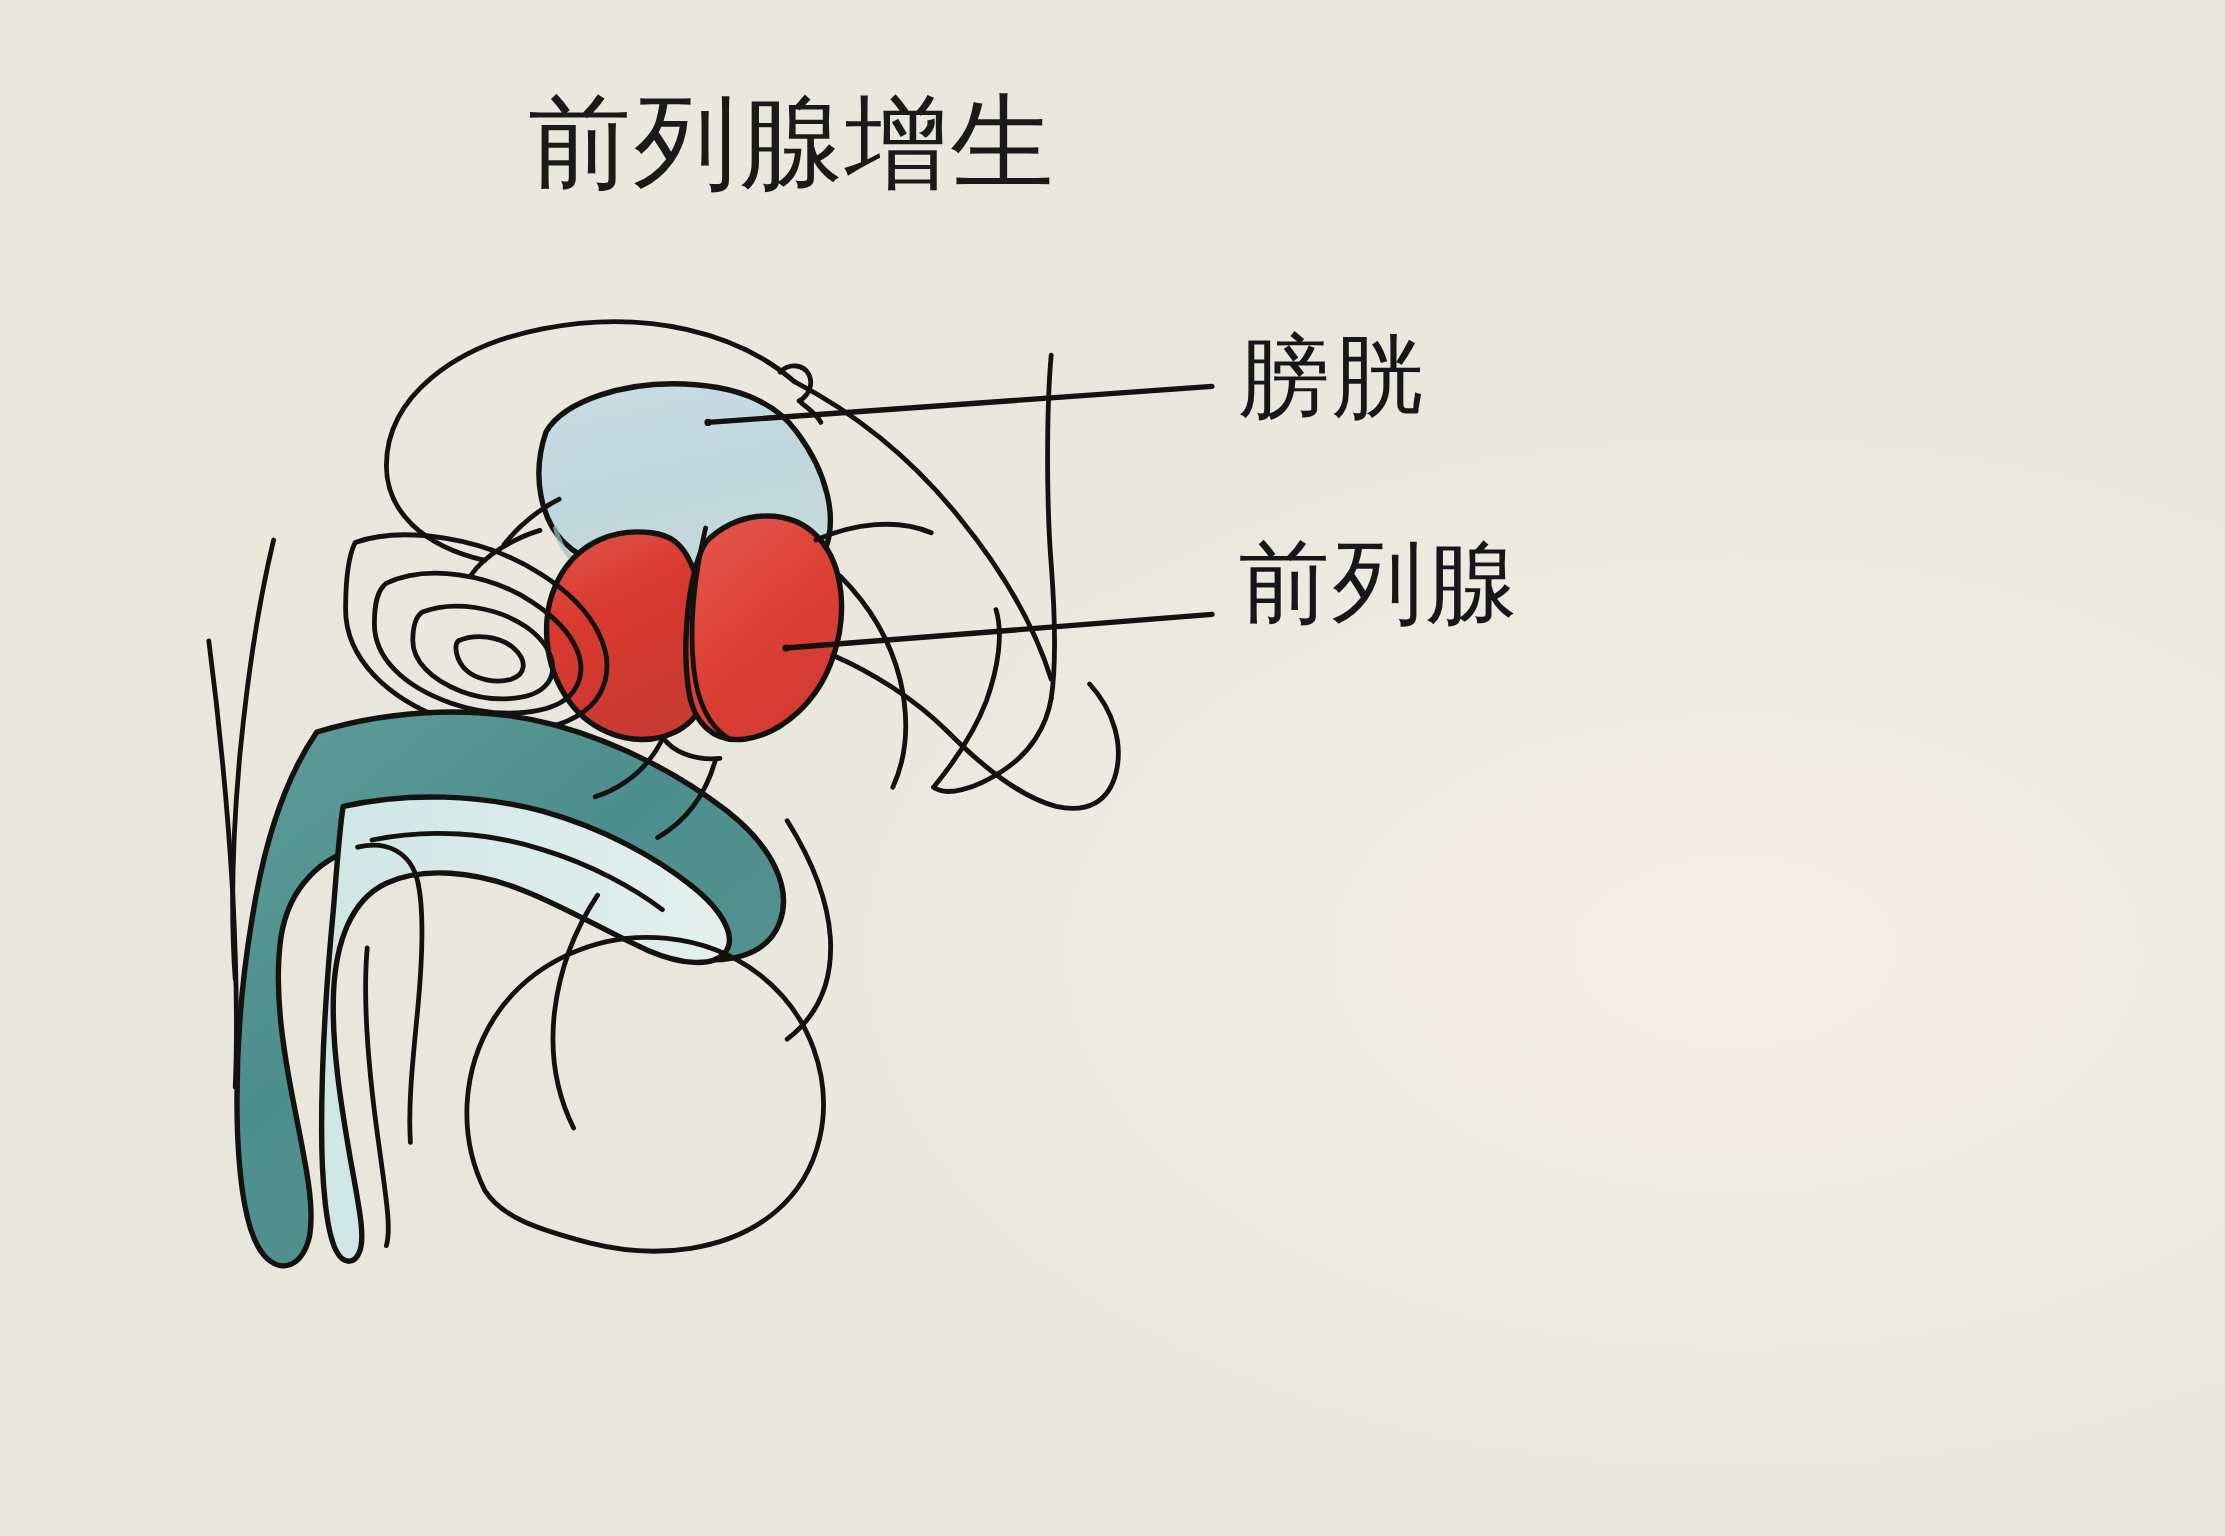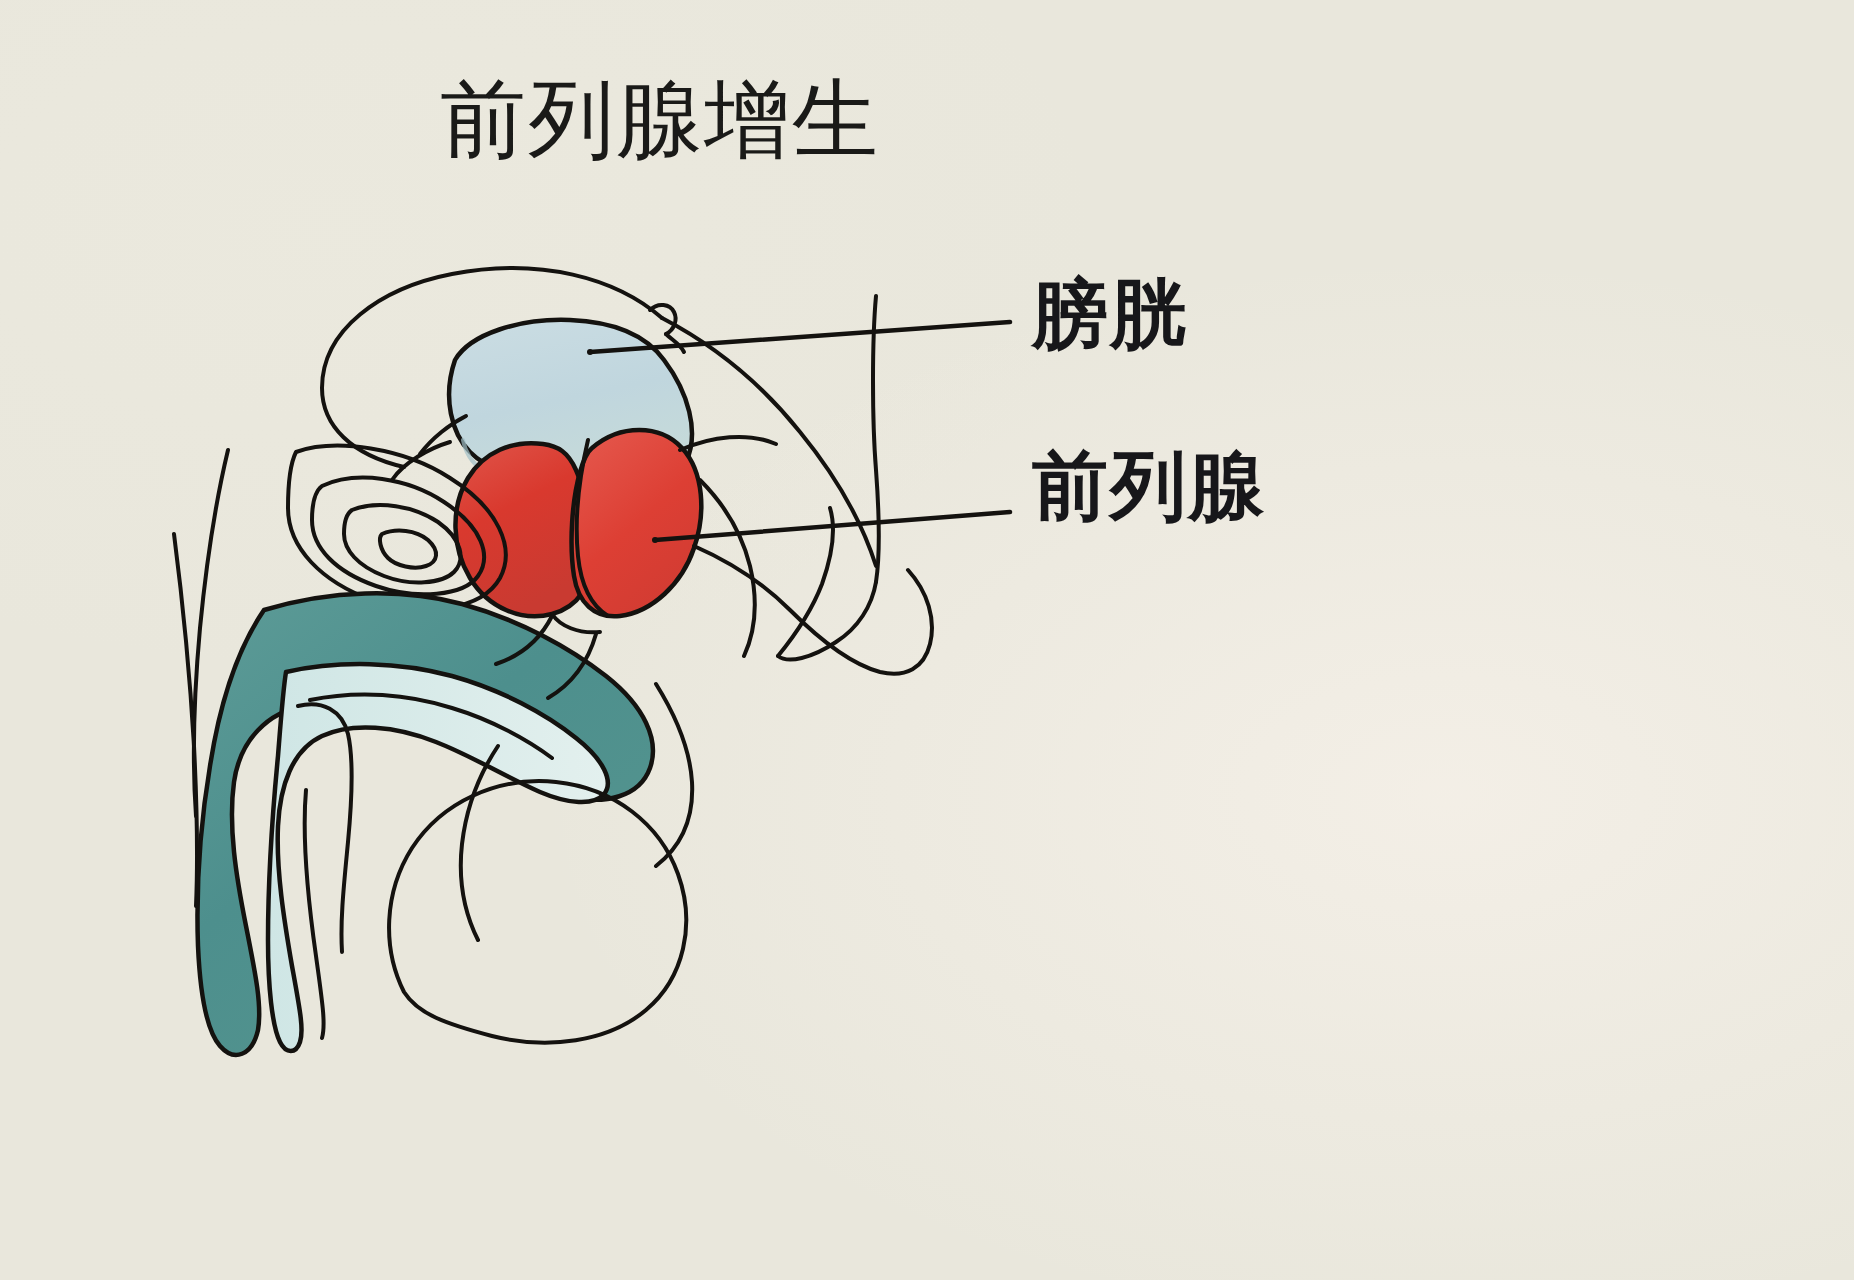--- a/index.html
+++ b/index.html
@@ -36,21 +36,21 @@
     font-weight: 500;
     white-space: nowrap;
   }
   .anno-label {
     position: absolute;
     font-size: 76px;
     line-height: 1;
     letter-spacing: 2px;
     color: #17171a;
     font-family: "DejaVu Sans", "Liberation Sans", sans-serif;
-    font-weight: 700;
+    font-weight: 400;
     white-space: nowrap;
   }
   #label-bladder { left: 1032px; top: 276px; }
   #label-prostate { left: 1032px; top: 448px; }
 
   #diagram {
     position: absolute;
     left: 0;
     top: 0;
     width: 1854px;

